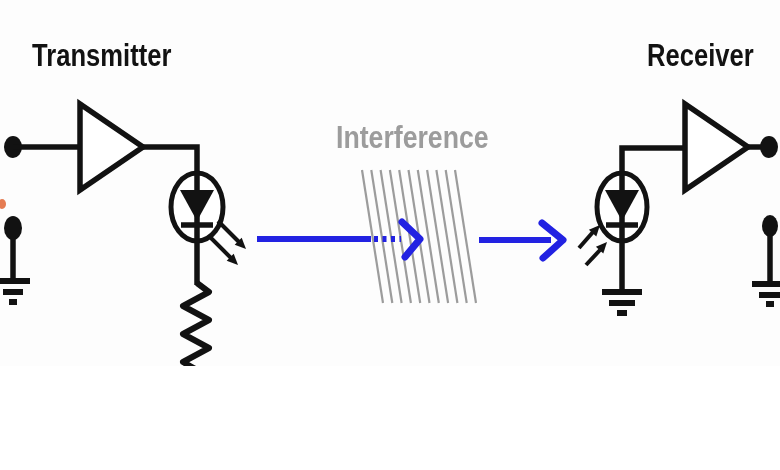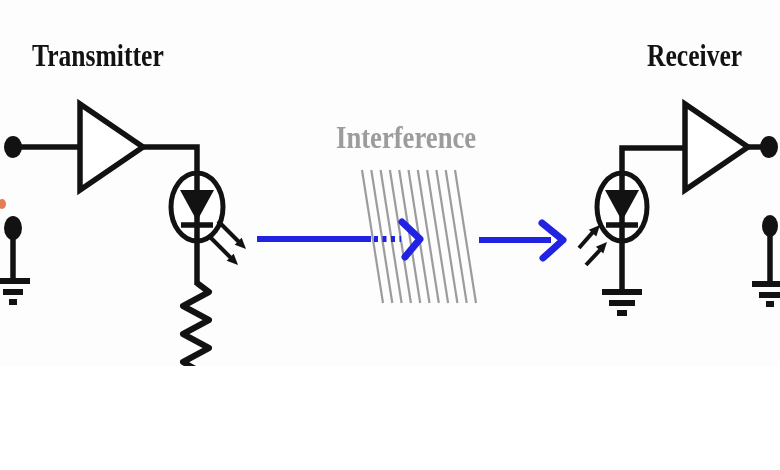--- a/index.html
+++ b/index.html
@@ -1,19 +1,19 @@
 <!DOCTYPE html>
 <html style="--c-circuit: #121212; --c-signal_blue: #2222e2; --c-interference_gray: #9c9c9c; --c-stray_orange: #e06535; --c-background: #fdfdfd;"><head>
 <meta charset="utf-8">
 <style>
   html,body{margin:0;padding:0;background:#fff;}
   .stage{
     position:relative;width:780px;height:366px;overflow:hidden;
     background:var(--c-background,#fdfdfd);
-    font-family:Liberation Serif, serif;
+    font-family:Liberation Sans, sans-serif;
   }
   .stage svg{position:absolute;left:0;top:0;}
   .label{
     position:absolute;font-weight:700;line-height:1;white-space:nowrap;
     transform-origin:left top;color:var(--c-circuit,#121212);
   }
   .label-transmitter{left:32px;top:39px;font-size:32px;transform:scaleX(.80);}
   .label-interference{left:336px;top:122px;font-size:31px;transform:scaleX(.86);
     color:var(--c-interference_gray,#9c9c9c);}
   .label-receiver{left:647px;top:39px;font-size:32px;transform:scaleX(.80);}

